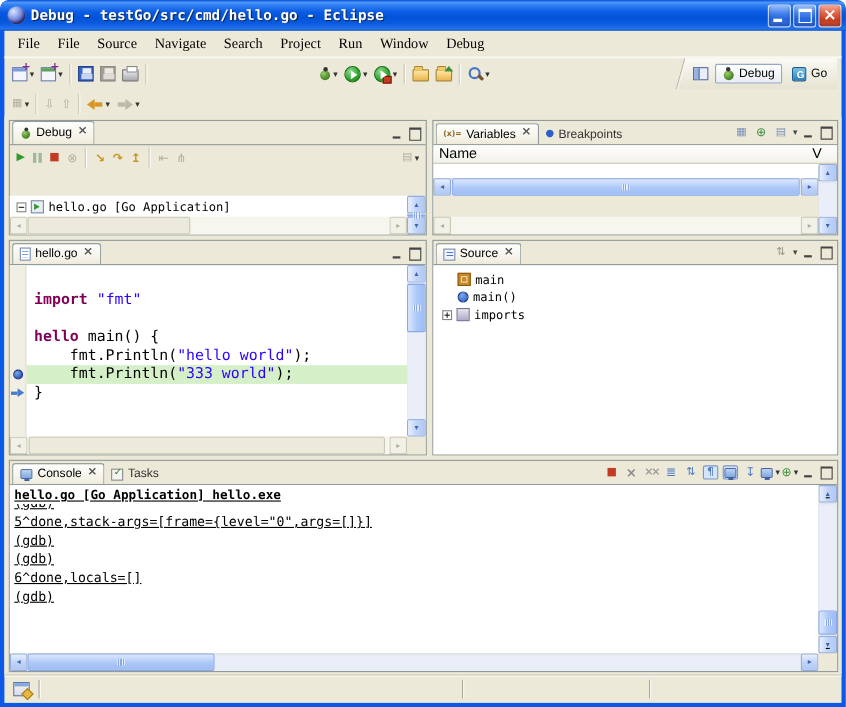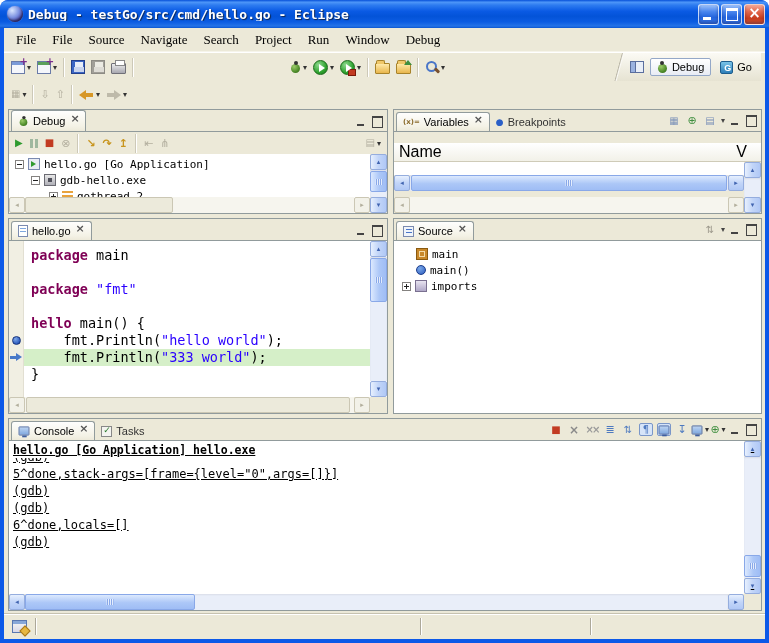--- a/index.html
+++ b/index.html
@@ -130,21 +130,21 @@
   .expander{width:9px;height:9px;border:1px solid #848280;background:#fff;position:relative;flex:none;}
   .expander::before{content:"";position:absolute;left:1px;right:1px;top:3px;height:1px;background:#222;}
   .expander.plus::after{content:"";position:absolute;top:1px;bottom:1px;left:3px;width:1px;background:#222;}
   .ti-launch{width:12px;height:12px;border:1px solid #7A8AB0;background:#E8ECF4;position:relative;flex:none;}
   .ti-launch::after{content:"";position:absolute;left:2px;top:2px;border-left:5px solid #2F9B2F;border-top:3px solid transparent;border-bottom:3px solid transparent;}
   .ti-proc{width:12px;height:12px;border:1px solid #6A6A72;background:linear-gradient(#E8E8E8,#B0B0B8);position:relative;flex:none;}
   .ti-proc::after{content:"";position:absolute;left:3px;top:3px;width:4px;height:4px;background:#50505A;}
   .ti-thread{width:11px;height:10px;background:repeating-linear-gradient(180deg,#E8A33D 0 2px,transparent 2px 4px);flex:none;}
 
   .var-body{flex:1;display:flex;flex-direction:column;min-height:0;}
-  .colheader{flex:0 0 17px;display:flex;align-items:flex-start;padding:0 5px;background:linear-gradient(#FFFFFF,#F2F1E8);border-bottom:1px solid #CFCBB8;font-size:16px;position:relative;margin-top:11px;}
+  .colheader{flex:0 0 17px;display:flex;align-items:flex-start;padding:0 5px;background:linear-gradient(#FFFFFF,#F2F1E8);border-bottom:1px solid #CFCBB8;font-size:13px;position:relative;}
   .col-v{position:absolute;right:14px;}
   .var-rows{flex:1;display:flex;min-height:0;}
   .var-left{flex:1;display:flex;flex-direction:column;min-width:0;}
   .var-white{flex:0 0 13px;background:#fff;}
   .var-gap{flex:1;background:#ECE9D8;}
 
   
   .ed-main{flex:1;display:flex;min-height:0;background:#fff;}
   .ed-margin{flex:0 0 15px;background:#F1EFE3;border-right:1px solid #E2DFD2;position:relative;}
   .bp-dot{position:absolute;left:3px;top:95px;width:9px;height:9px;border-radius:50%;border:1px solid #18347C;background:radial-gradient(circle at 35% 30%,#7FA8E8,#2D5CBE 70%,#1A3C8C);}
@@ -347,21 +347,21 @@
               <span class="gi gi-drop dis2"></span>
             </div>
           <div class="tbtn">
               <span class="gi gi-filter dis2"></span>
             </div>
           <div style="margin-left:auto"></div>
           <div class="tbtn dd">
               <span class="gi gi-rows dis2"></span>
             </div>
         </div>
-        <div style="flex:1;display:flex;min-height:0;">
+        <div style="flex:1;display:flex;min-height:0;margin-top:24px;">
           <div style="flex:1;display:flex;flex-direction:column;min-width:0;background:#fff;">
             <div class="tree">
               <div class="tree-row" style="padding-left:6px">
                 <span class="expander"></span>
                 <span class="ti-launch"></span>
                 <span class="tlabel">hello.go [Go Application]</span>
               </div>
               <div class="tree-row" style="padding-left:22px">
                 <span class="expander"></span>
                 <span class="ti-proc"></span>
@@ -459,23 +459,22 @@
             <span class="pm pm-min"></span>
             <span class="pm pm-max"></span>
           </div>
         </div>
         <div class="ed-main">
           <div class="ed-margin">
             <span class="bp-dot"></span>
             <span class="ip-arrow"></span>
           </div>
           <div class="ed-code">
-            <div class="ed-line"><span class="t-p"></span><span class="t-k">package</span><span class="t-p"> main</span><span class="t-s"></span><span class="t-p"></span></div>
             <div class="ed-line"><span class="t-p"></span><span class="t-k"></span><span class="t-p"></span><span class="t-s"></span><span class="t-p"></span></div>
-            <div class="ed-line"><span class="t-p"></span><span class="t-k">package</span><span class="t-p"> </span><span class="t-s">"fmt"</span><span class="t-p"></span></div>
+            <div class="ed-line"><span class="t-p"></span><span class="t-k">import</span><span class="t-p"> </span><span class="t-s">"fmt"</span><span class="t-p"></span></div>
             <div class="ed-line"><span class="t-p"></span><span class="t-k"></span><span class="t-p"></span><span class="t-s"></span><span class="t-p"></span></div>
             <div class="ed-line"><span class="t-p"></span><span class="t-k">hello</span><span class="t-p"> main() {</span><span class="t-s"></span><span class="t-p"></span></div>
             <div class="ed-line"><span class="t-p">    fmt.Println(</span><span class="t-k"></span><span class="t-p"></span><span class="t-s">"hello world"</span><span class="t-p">);</span></div>
             <div class="ed-line hl"><span class="t-p">    fmt.Println(</span><span class="t-k"></span><span class="t-p"></span><span class="t-s">"333 world"</span><span class="t-p">);</span></div>
             <div class="ed-line"><span class="t-p">}</span><span class="t-k"></span><span class="t-p"></span><span class="t-s"></span><span class="t-p"></span></div>
           </div>
           <div class="sb-v">
             <div class="sb-btn sb-up"></div>
             <div class="sb-track">
                 <div class="sb-thumb" style="top:1px;height:44px;"></div>

